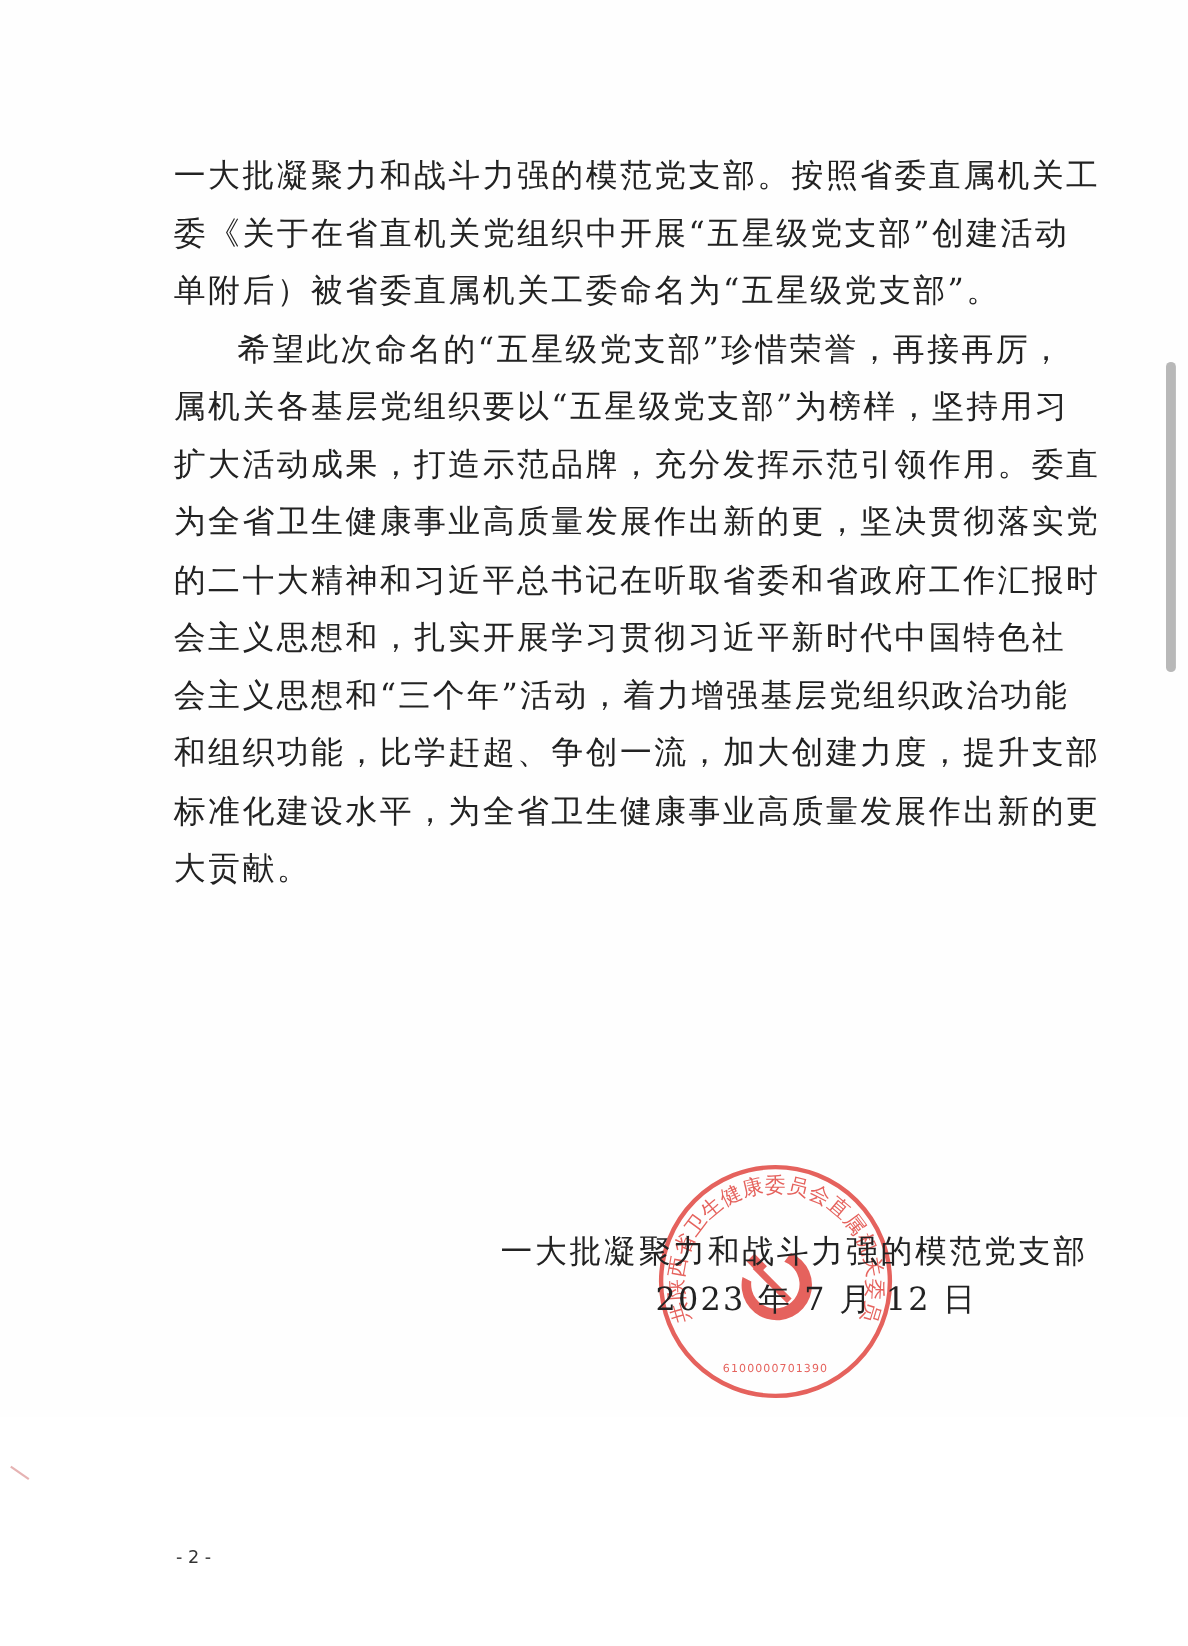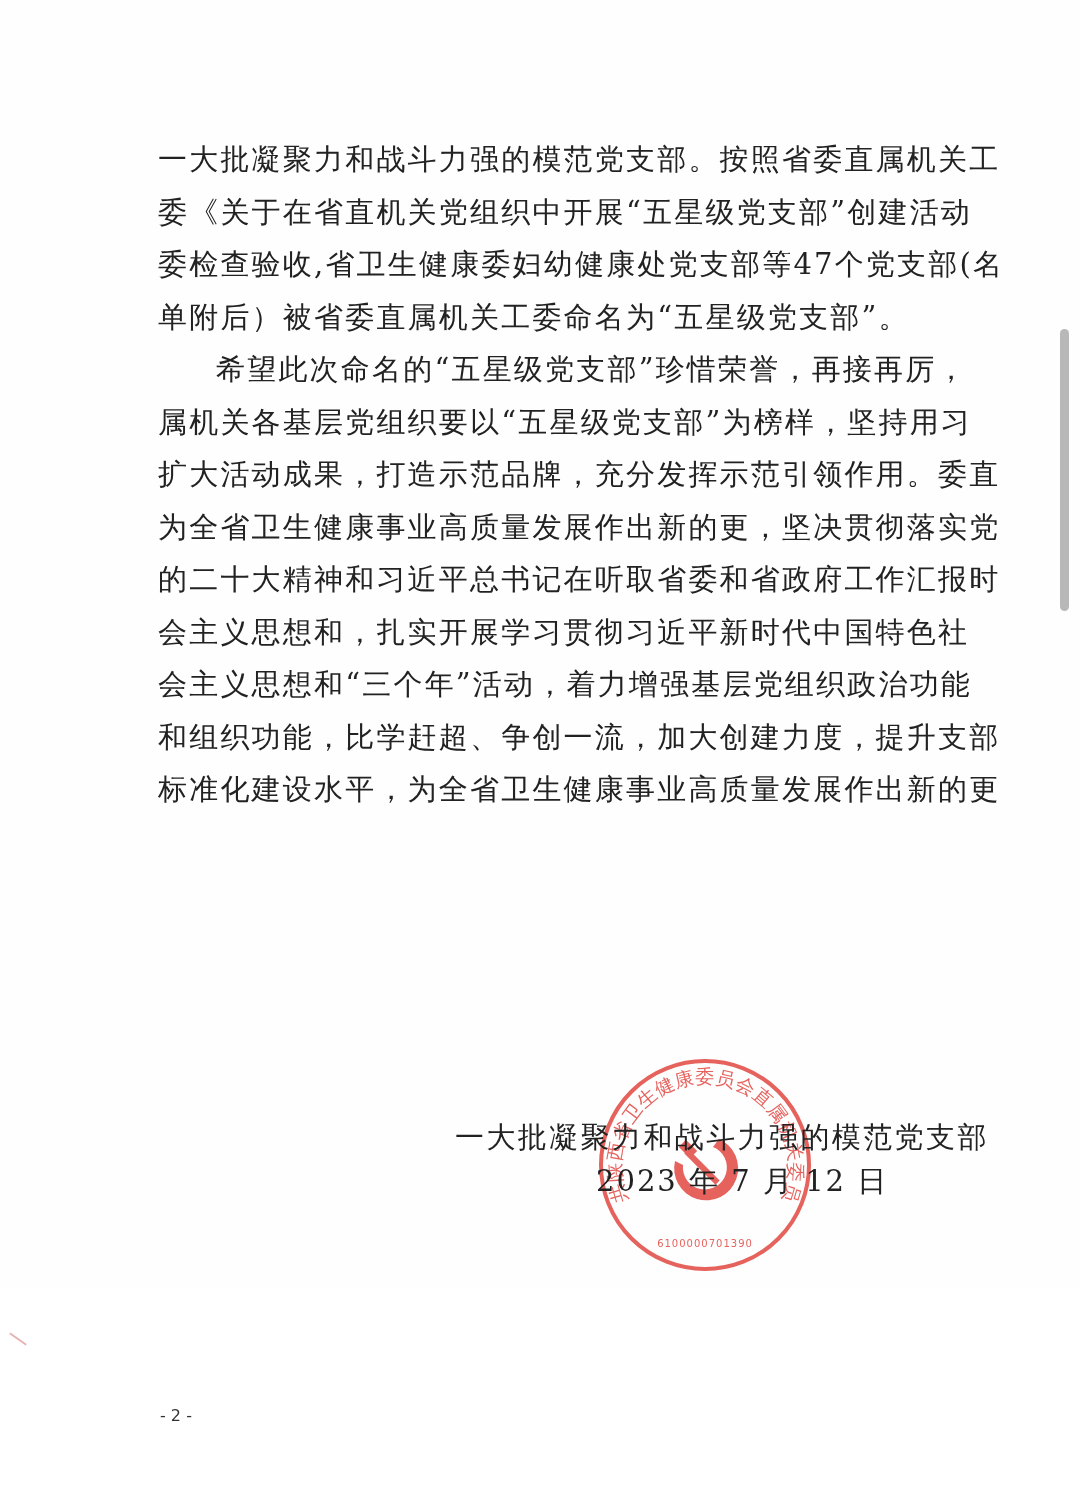--- a/index.html
+++ b/index.html
@@ -101,32 +101,32 @@
   }
 </style>
 </head>
 <body>
 
 <div class="page">
 
   <div class="body-text">
     <div class="line">一大批凝聚力和战斗力强的模范党支部。按照省委直属机关工</div>
     <div class="line">委《关于在省直机关党组织中开展“五星级党支部”创建活动</div>
-    <div class="line">委检查验收,省卫生健康委妇幼健康处党支部等47个党支部(名</div>
     <div class="line">单附后）被省委直属机关工委命名为“五星级党支部”。</div>
 
     <div class="line indent">希望此次命名的“五星级党支部”珍惜荣誉，再接再厉，</div>
     <div class="line">属机关各基层党组织要以“五星级党支部”为榜样，坚持用习</div>
     <div class="line">扩大活动成果，打造示范品牌，充分发挥示范引领作用。委直</div>
     <div class="line">为全省卫生健康事业高质量发展作出新的更，坚决贯彻落实党</div>
     <div class="line">的二十大精神和习近平总书记在听取省委和省政府工作汇报时</div>
     <div class="line">会主义思想和，扎实开展学习贯彻习近平新时代中国特色社</div>
     <div class="line">会主义思想和“三个年”活动，着力增强基层党组织政治功能</div>
     <div class="line">和组织功能，比学赶超、争创一流，加大创建力度，提升支部</div>
     <div class="line">标准化建设水平，为全省卫生健康事业高质量发展作出新的更</div>
+    <div class="line">大贡献。</div>
 
   </div>
 
   <svg class="stamp" viewBox="0 0 216 216">
     <defs>
       <path id="ringPath" d="M 34 150 A 84 84 0 1 1 182 150"></path>
     </defs>
     <circle cx="108" cy="108" r="104" fill="none" stroke="#e0403a" stroke-width="4"></circle>
     <text font-size="19" fill="#e0403a" font-family="DejaVu Sans, sans-serif" letter-spacing="0.5">
       <textPath href="#ringPath" startOffset="50%" text-anchor="middle">中共陕西省卫生健康委员会直属机关委员会</textPath>

